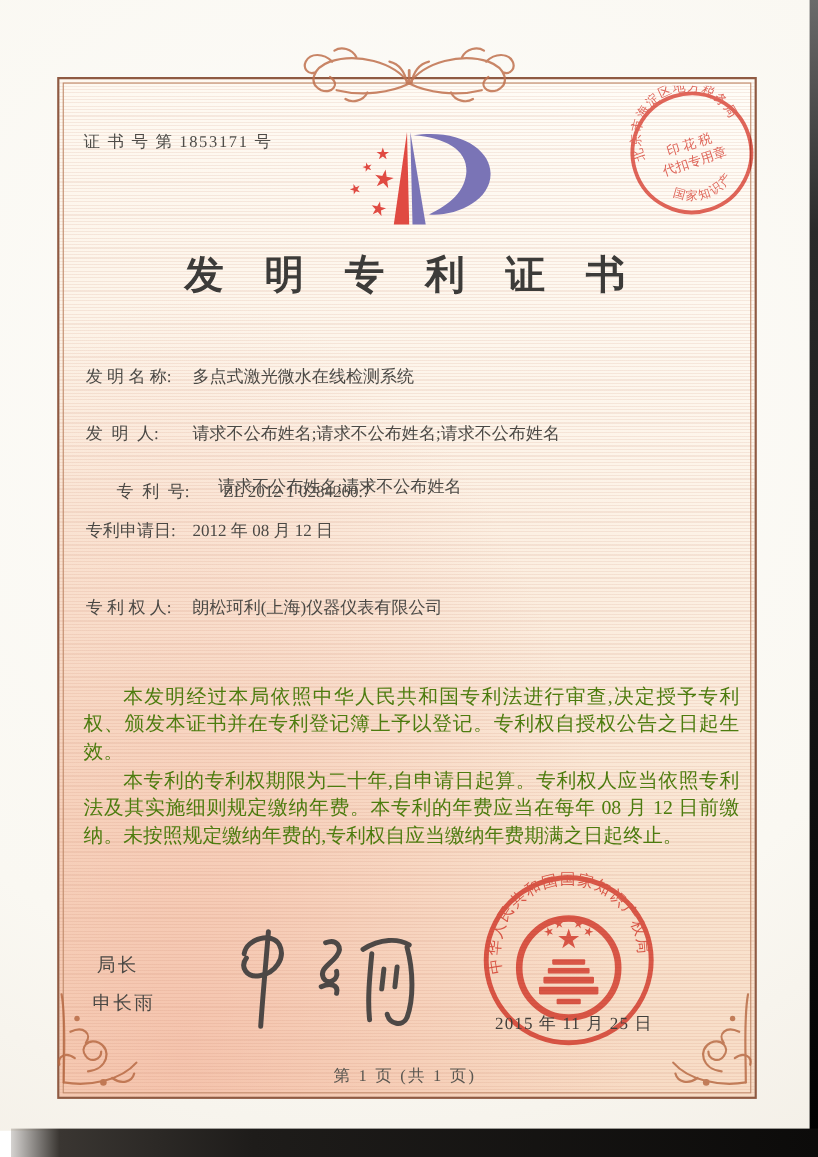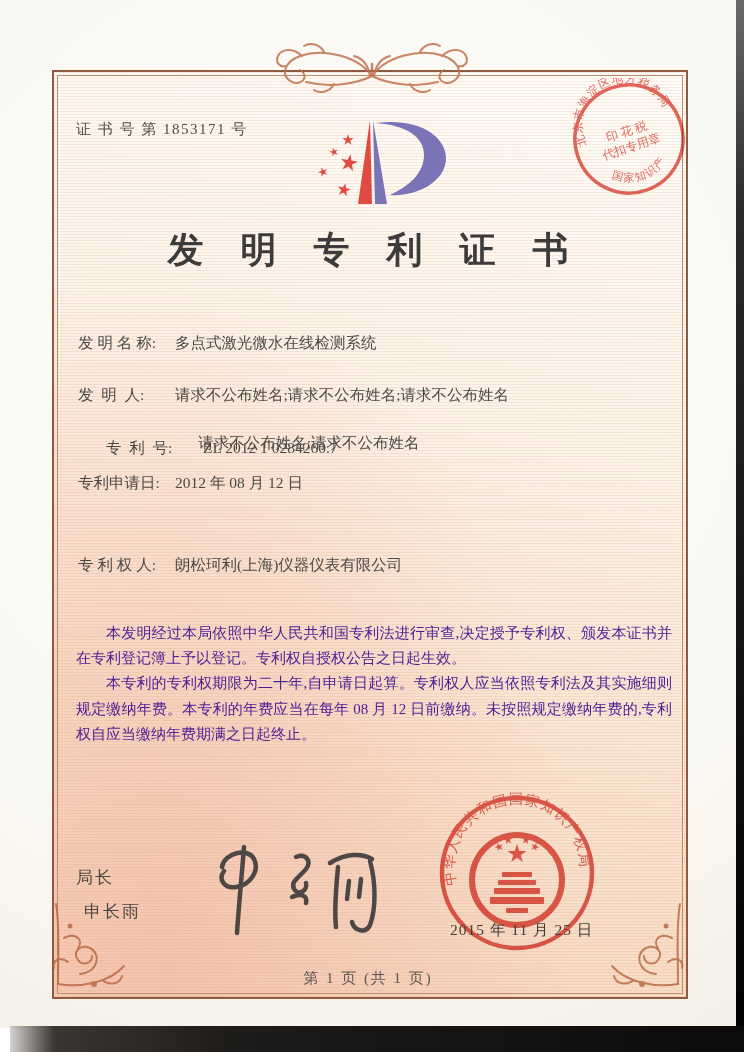--- a/index.html
+++ b/index.html
@@ -37,25 +37,25 @@
     left:76px;top:120px;font-size:15px;letter-spacing:1.5px;color:#4e4c48;text-align:center;
   }
   .title{
     left:52px;top:226px;width:632px;text-align:center;
     font-size:36px;font-weight:600;letter-spacing:14px;color:#3c3b39;text-indent:14px;
   }
   .field-row{left:78px;width:592px;font-size:15.5px;color:#4b4945;line-height:24px;}
   .field-label{display:inline-block;width:97px;white-space:pre;vertical-align:top;}
   .field-value{display:inline-block;white-space:pre;vertical-align:top;max-width:480px;}
   .paragraphs{
-    left:76px;top:621px;width:596px;font-size:15px;line-height:25.2px;color:#4c1d95;
+    left:76px;top:621px;width:596px;font-size:18px;line-height:25.2px;color:#4d7c0f;
     text-align:justify;
   }
   .paragraphs p{margin:0;text-indent:2em;}
-  .signoff-title{left:76px;top:866px;font-size:17px;color:#4a4844;letter-spacing:2px;
+  .signoff-title{left:88px;top:866px;font-size:17px;color:#4a4844;letter-spacing:2px;
     font-family:"Liberation Sans","DejaVu Sans",sans-serif;}
   .signoff-name{left:84px;top:900px;font-size:17px;color:#4a4844;letter-spacing:2px;
     font-family:"Liberation Sans","DejaVu Sans",sans-serif;}
   .seal-date{left:450px;top:920px;font-size:15.5px;color:#413f3b;letter-spacing:1px;z-index:6;}
   .footer{left:52px;top:969px;width:632px;text-align:center;font-size:15px;
     letter-spacing:2px;color:#5a5751;}
   .stamp{mix-blend-mode:multiply;}
   svg text{font-family:"Liberation Serif","DejaVu Serif",serif;}
 </style>
 </head>
@@ -168,21 +168,21 @@
   </div>
 
   <div class="abs field-row" style="top:436px;margin-left:28px;">
     <span class="field-label">专  利  号:</span><span class="field-value">ZL 2012 1 0284260.7</span>
   </div>
 
   <div class="abs field-row" style="top:471px;font-family:Liberation Serif, serif;">
     <span class="field-label">专利申请日:</span><span class="field-value">2012 年 08 月 12 日</span>
   </div>
 
-  <div class="abs field-row" style="top:541px;margin-top:12px;">
+  <div class="abs field-row" style="top:541px;">
     <span class="field-label">专 利 权 人:</span><span class="field-value">朗松珂利(上海)仪器仪表有限公司</span>
   </div>
 
 
   <div class="abs paragraphs">
     <p>本发明经过本局依照中华人民共和国专利法进行审查,决定授予专利权、颁发本证书并在专利登记簿上予以登记。专利权自授权公告之日起生效。</p>
     <p>本专利的专利权期限为二十年,自申请日起算。专利权人应当依照专利法及其实施细则规定缴纳年费。本专利的年费应当在每年 08 月 12 日前缴纳。未按照规定缴纳年费的,专利权自应当缴纳年费期满之日起终止。</p>
   </div>
 
   <div class="abs signoff-title">局长</div>

